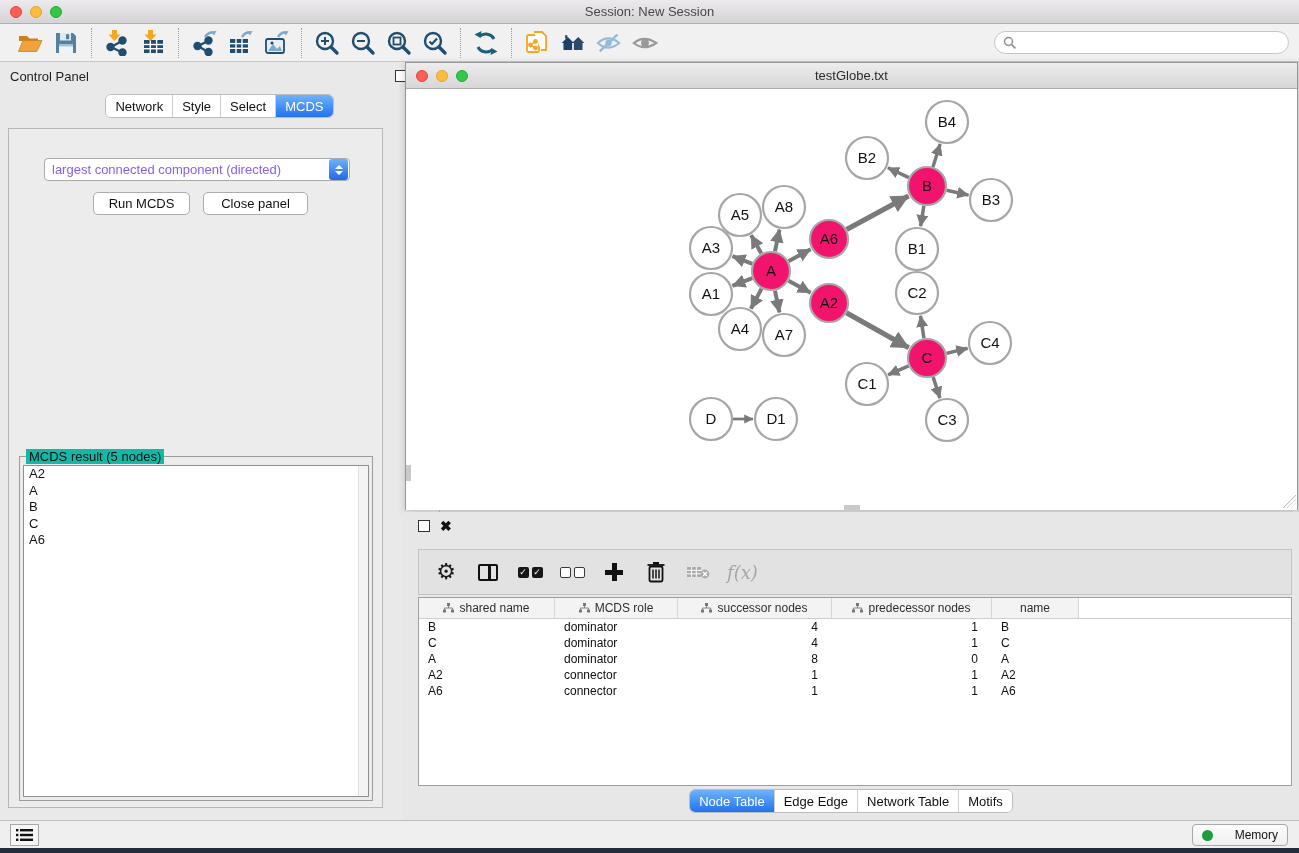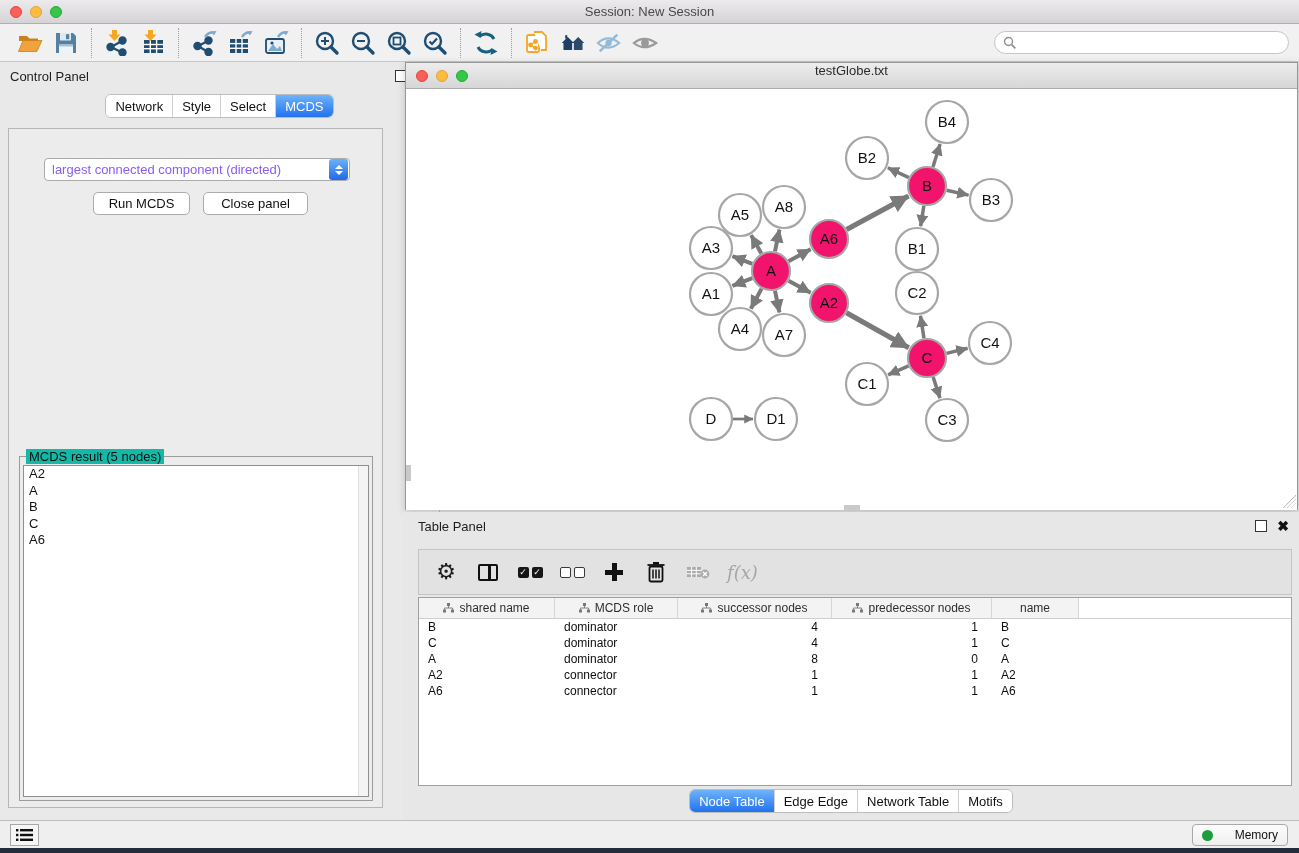--- a/index.html
+++ b/index.html
@@ -65,21 +65,21 @@
   .result-list { position:absolute; left:3px; top:8px; right:3px; bottom:3px;
     background:#fff; border:1px solid #8F8F8F; overflow:hidden; }
   .result-item { font-size:13px; color:#111; padding:0 5px; line-height:16.5px; }
   .rscroll { position:absolute; right:0; top:0; bottom:0; width:10px; background:#F4F4F4;
     border-left:1px solid #E0E0E0; }
 
   
   .net-window { position:absolute; left:405px; top:62px; width:893px; height:448px;
     background:#fff; border:1px solid #979797; box-shadow:0 2px 8px rgba(0,0,0,0.18); }
   .net-titlebar { position:relative; height:26px; background:linear-gradient(#EDEDED,#D6D6D6);
-    border-bottom:1px solid #ABABAB; display:flex; justify-content:center; }
+    border-bottom:1px solid #ABABAB; display:flex; align-items:center; justify-content:center; }
   .net-titlebar .title { font-size:13px; color:#2B2B2B; }
   .net-canvas { position:absolute; left:0; top:27px; width:891px; height:420px; background:#fff; }
   .vthumb { position:absolute; left:0; top:375px; width:5px; height:16px; background:#C9C9C9; }
   .hthumb { position:absolute; left:438px; bottom:0; width:16px; height:5px; background:#C9C9C9; }
   .grip { position:absolute; right:1px; bottom:1px; width:13px; height:13px;
     background:
       linear-gradient(135deg, transparent 49%, #BDBDBD 50%, transparent 55%,
       transparent 63%, #BDBDBD 64%, transparent 69%, transparent 77%, #BDBDBD 78%, transparent 83%); }
 
   
@@ -456,21 +456,20 @@
           </g>
         </svg>
       <div class="vthumb"></div>
       <div class="hthumb"></div>
     </div>
     <div class="grip"></div>
   </div>
 
   <div class="table-panel">
     <div class="panel-head" style="padding-left:15px;">
-      <span class="ptitle">Table Panel</span>
       <div class="float-btn"></div>
       <button class="close-btn">✖</button>
     </div>
     <div class="tp-toolbar">
       <button class="tpbtn">
         <span class="gear-glyph">⚙</span>
       </button>
       <button class="tpbtn">
         <span class="cols-glyph"></span>
       </button>

